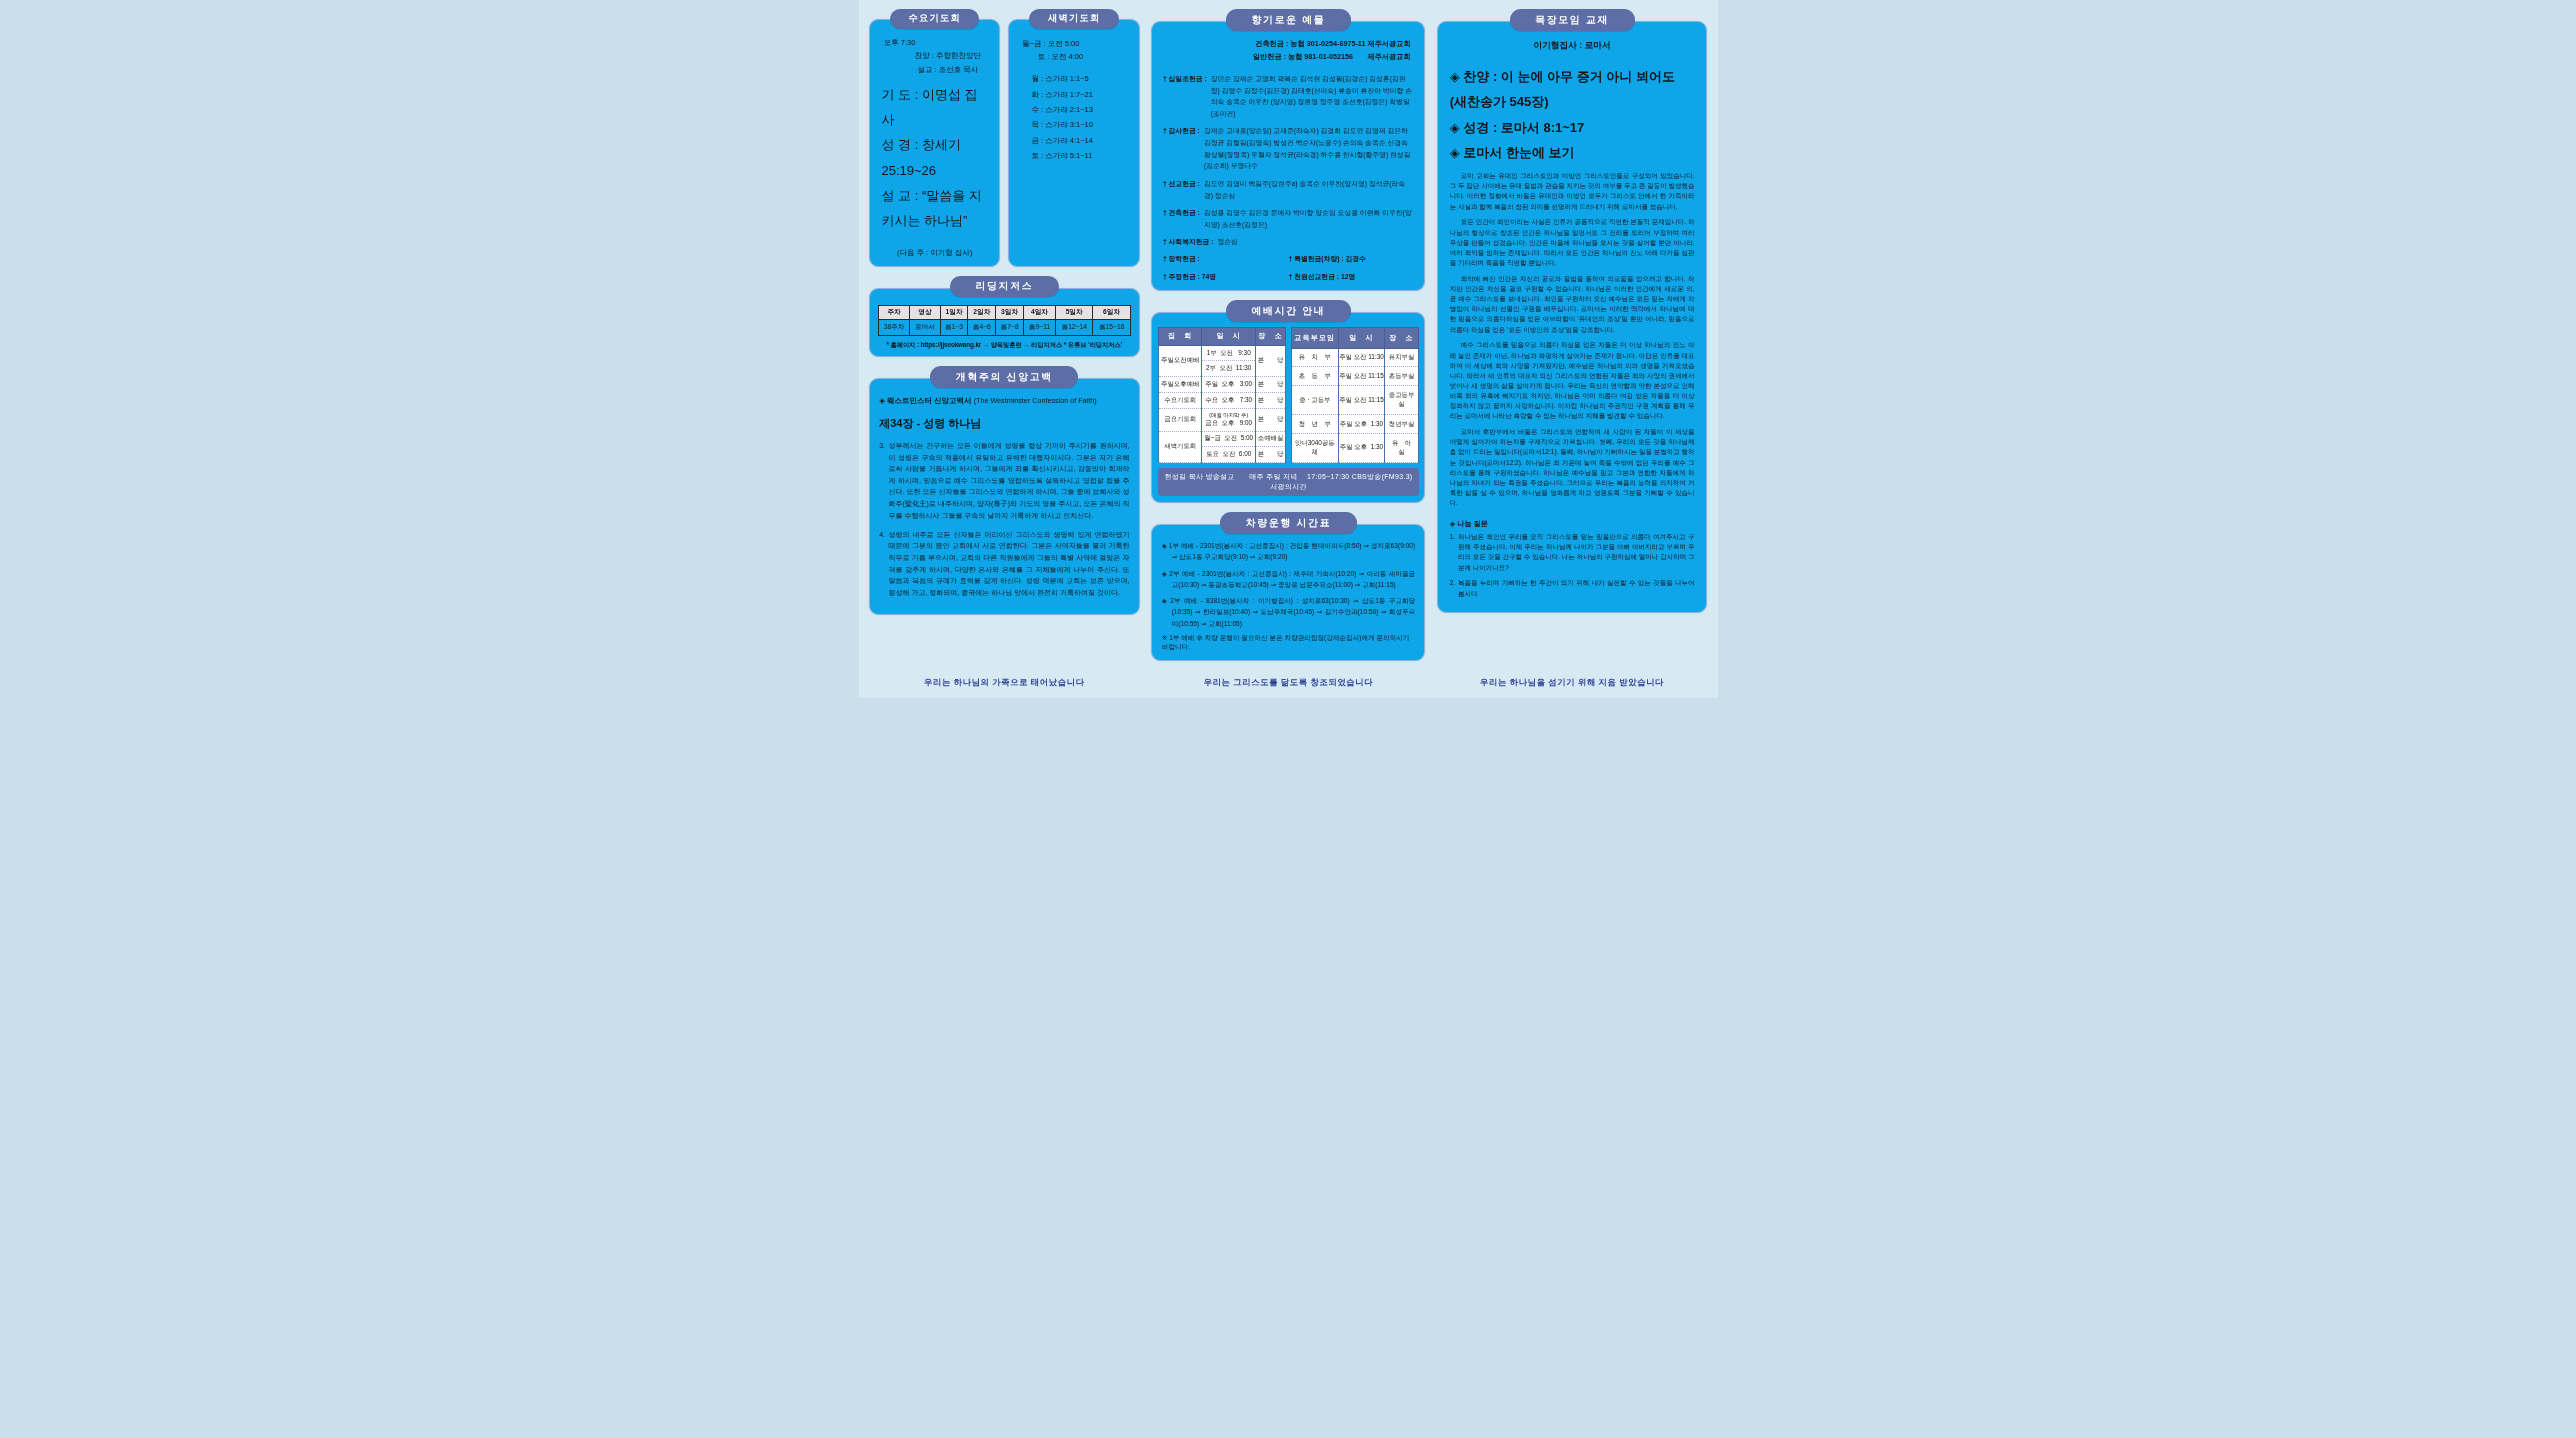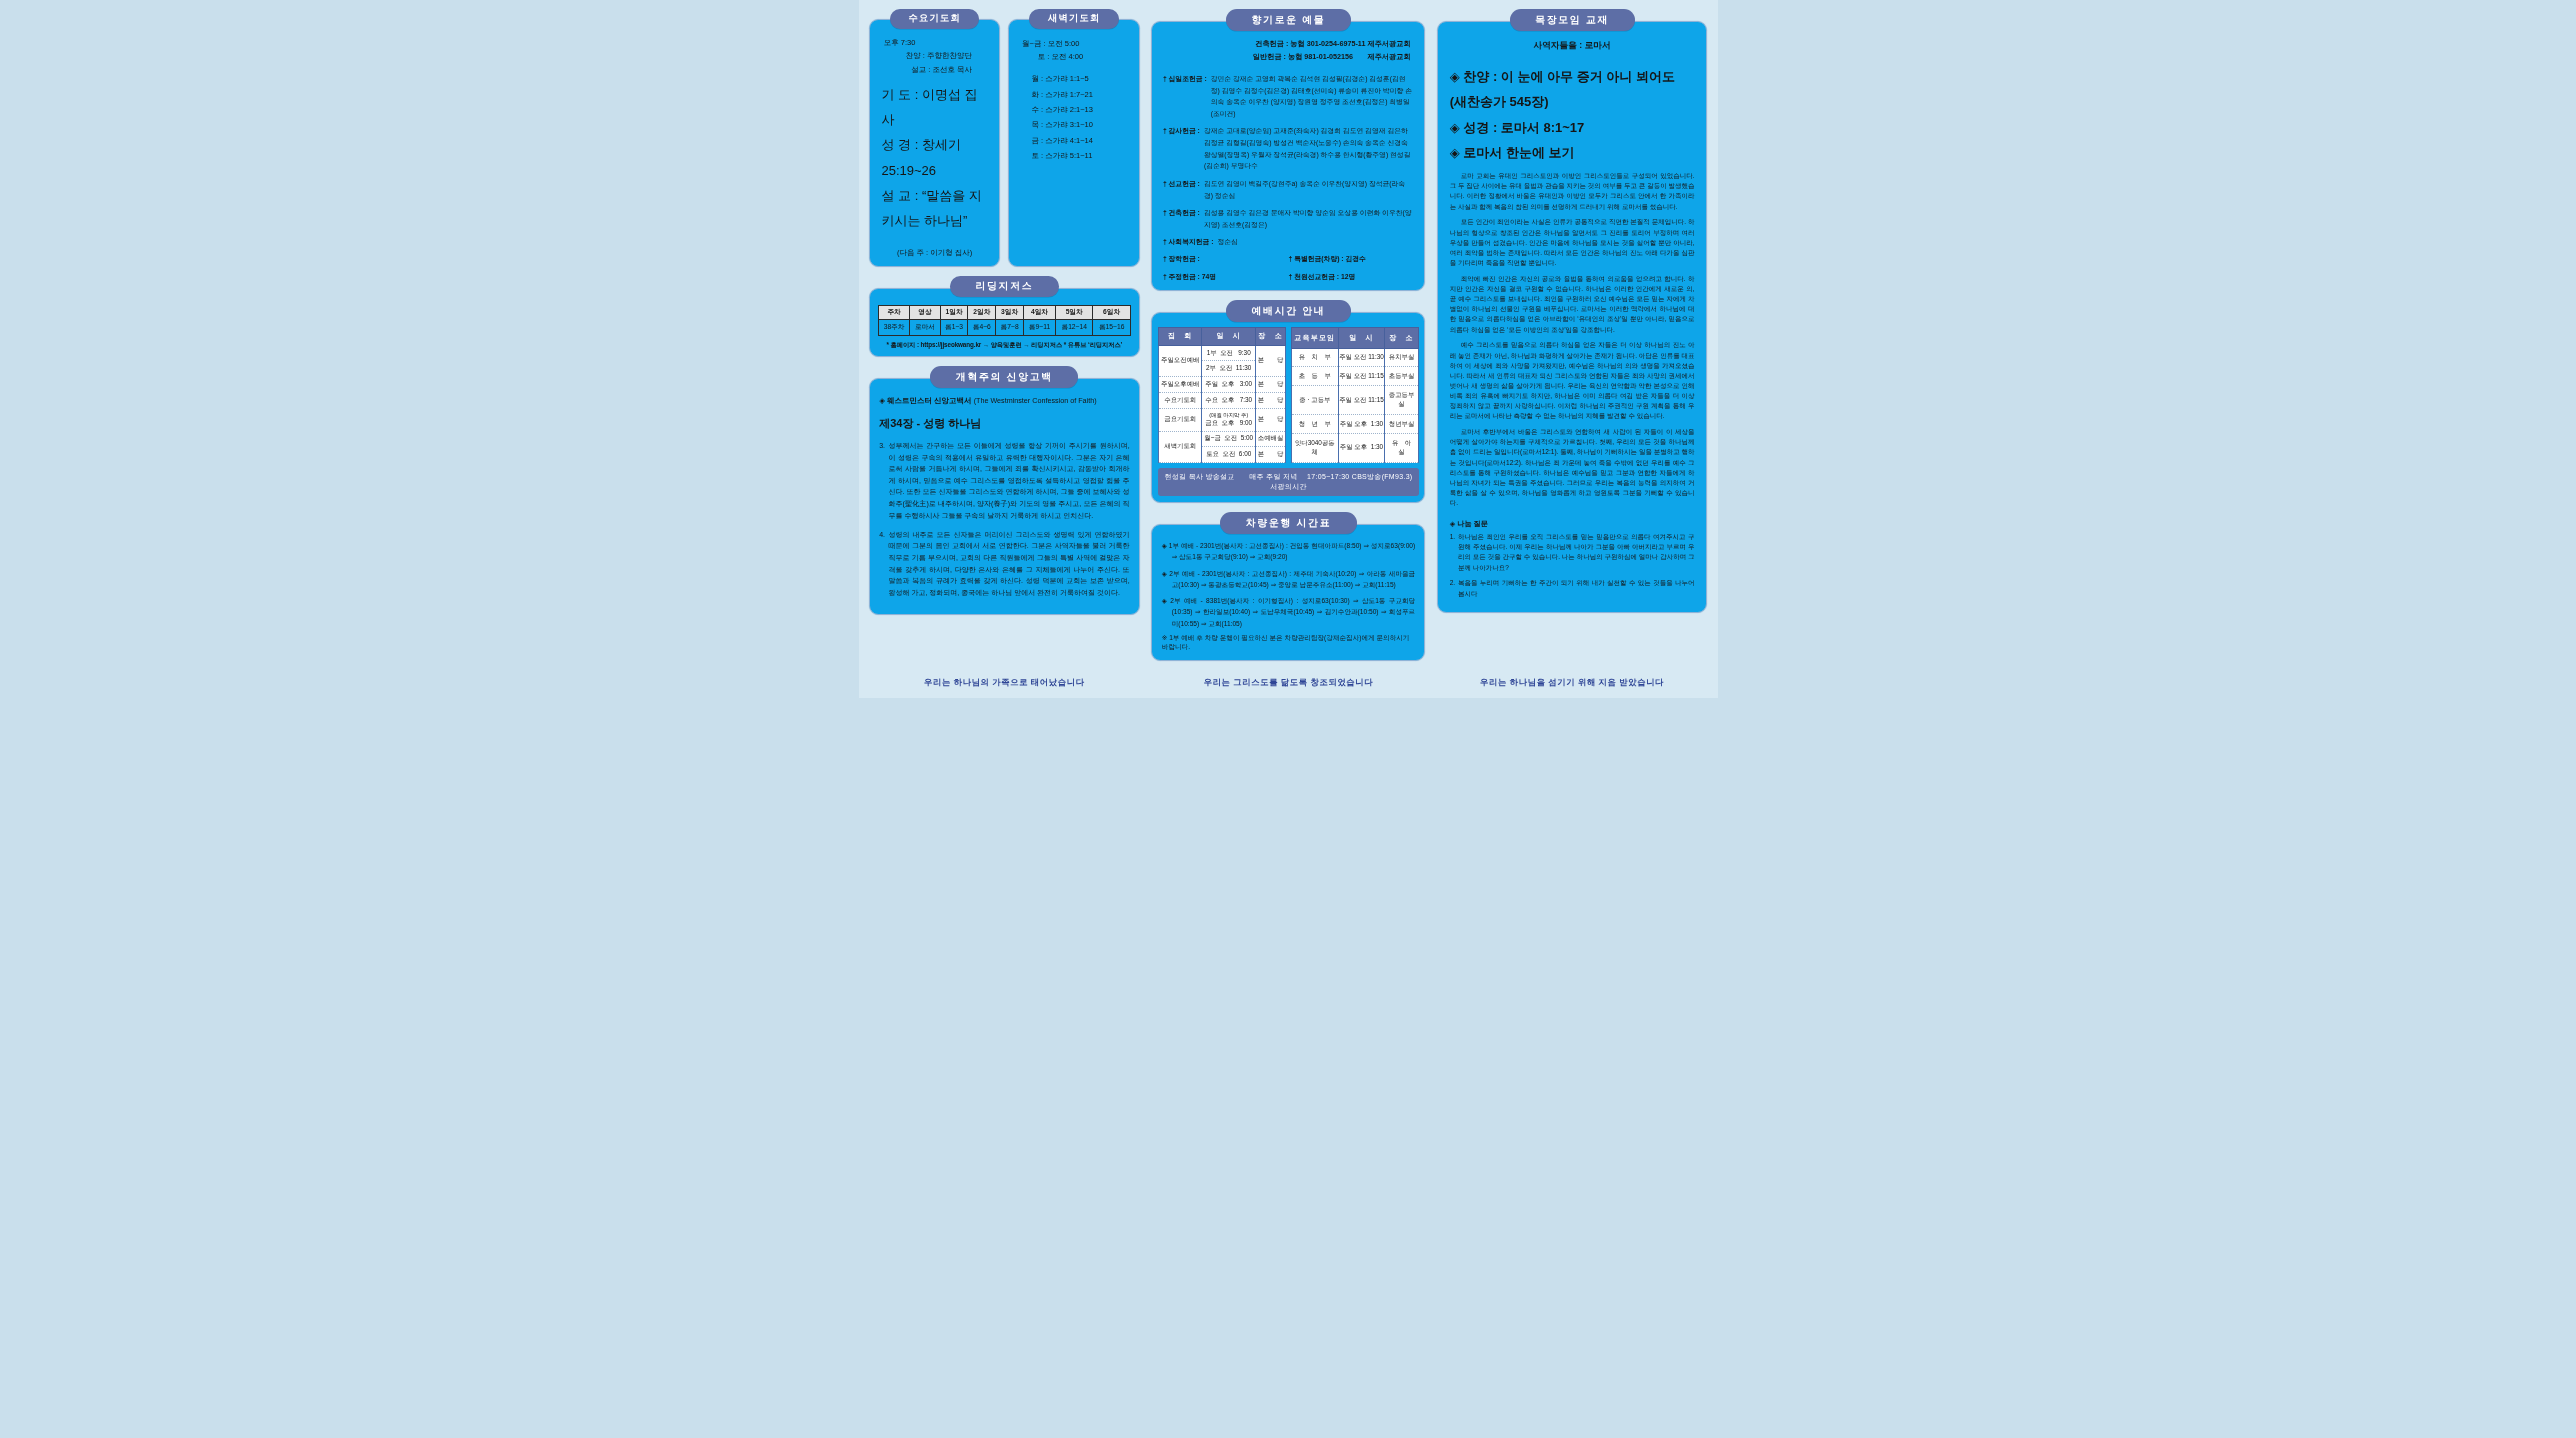--- a/index.html
+++ b/index.html
@@ -15,21 +15,21 @@
         box-shadow:0 0.6px 0.6px rgba(30,50,90,.25);}
   .card{background:#0ea5e9;border:0.9px solid #8fb3d7;border-radius:9.3px;margin-top:-9.9px;
         padding:15px 10.4px 8px;position:relative;z-index:1;box-shadow:0 0 0 0.6px rgba(160,195,225,.25);}
   .row2{display:flex;gap:8px;margin-bottom:9.3px;}
   .row2 .section{flex:1;margin-bottom:0;}
   .row2 .pill{font-size:9.3px;letter-spacing:1.2px;padding:2.9px 18.5px 3.5px;}
   .row2 .card{flex:1;min-height:121px;box-sizing:border-box;}
 
   
   .wp-time{font-size:7.5px;margin:3.5px 0 1.2px 3.5px;}
-  .wp-right{margin-left:auto;width:fit-content;text-align:right;font-size:7.5px;line-height:1.75;margin-right:17px;}
+  .wp-right{margin-left:auto;width:fit-content;text-align:center;font-size:7.5px;line-height:1.75;margin-right:8px;}
   .wp-lines{font-size:13px;line-height:1.95;margin:5.8px 0 0 1.2px;}
   .wp-next{text-align:center;font-size:7.5px;margin-top:14px;}
 
   
   .dp-times{font-size:7.5px;line-height:1.75;margin:2.3px 0 8px 2.3px;}
   .dp-indent{padding-left:15.6px;}
   .dp-readings{font-size:7.5px;line-height:2.05;margin-left:11.6px;}
 
   
   .rj-card{padding:14px 8px 5.8px;min-height:56px;box-sizing:border-box;}
@@ -333,21 +333,21 @@
       </div>
     </section>
 
     <div class="footer">우리는 그리스도를 닮도록 창조되었습니다</div>
   </div>
 
   <div class="col col-right">
     <section class="section">
       <div class="pill">목장모임 교재</div>
       <div class="card cg-card">
-        <div class="cg-sub">사역자들을 : 로마서</div>
+        <div class="cg-sub">이기형집사 : 로마서</div>
         <div class="cg-bullet">◈ 찬양 : 이 눈에 아무 증거 아니 뵈어도 (새찬송가 545장)</div>
         <div class="cg-bullet">◈ 성경 : 로마서 8:1~17</div>
         <div class="cg-bullet">◈ 로마서 한눈에 보기</div>
         <div class="cg-p">로마 교회는 유대인 그리스도인과 이방인 그리스도인들로 구성되어 있었습니다. 그 두 집단 사이에는 유대 율법과 관습을 지키는 것의 여부를 두고 큰 갈등이 발생했습니다. 이러한 정황에서 바울은 유대인과 이방인 모두가 그리스도 안에서 한 가족이라는 사실과 함께 복음의 참된 의미를 선명하게 드러내기 위해 로마서를 썼습니다.</div>
         <div class="cg-p">모든 인간이 죄인이라는 사실은 인류가 공통적으로 직면한 본질적 문제입니다. 하나님의 형상으로 창조된 인간은 하나님을 알면서도 그 진리를 도리어 부정하며 여러 우상을 만들어 섬겼습니다. 인간은 마음에 하나님을 모시는 것을 싫어할 뿐만 아니라, 여러 죄악을 범하는 존재입니다. 따라서 모든 인간은 하나님의 진노 아래 다가올 심판을 기다리며 죽음을 직면할 뿐입니다.</div>
         <div class="cg-p">죄악에 빠진 인간은 자신의 공로와 율법을 통하여 의로움을 얻으려고 합니다. 하지만 인간은 자신을 결코 구원할 수 없습니다. 하나님은 이러한 인간에게 새로운 의, 곧 예수 그리스도를 보내십니다. 죄인을 구원하러 오신 예수님은 모든 믿는 자에게 차별없이 하나님의 선물인 구원을 베푸십니다. 로마서는 이러한 맥락에서 하나님에 대한 믿음으로 의롭다하심을 얻은 아브라함이 ‘유대인의 조상’일 뿐만 아니라, 믿음으로 의롭다 하심을 얻은 ‘모든 이방인의 조상’임을 강조합니다.</div>
         <div class="cg-p">예수 그리스도를 믿음으로 의롭다 하심을 얻은 자들은 더 이상 하나님의 진노 아래 놓인 존재가 아닌, 하나님과 화평하게 살아가는 존재가 됩니다. 아담은 인류를 대표하여 이 세상에 죄와 사망을 가져왔지만, 예수님은 하나님의 의와 생명을 가져오셨습니다. 따라서 새 인류의 대표자 되신 그리스도와 연합된 자들은 죄와 사망의 권세에서 벗어나 새 생명의 삶을 살아가게 됩니다. 우리는 육신의 연약함과 악한 본성으로 인해 비록 죄의 유혹에 빠지기도 하지만, 하나님은 이미 의롭다 여김 받은 자들을 더 이상 정죄하지 않고 끝까지 사랑하십니다. 이처럼 하나님의 주권적인 구원 계획을 통해 우리는 로마서에 나타난 측량할 수 없는 하나님의 지혜를 발견할 수 있습니다.</div>
         <div class="cg-p">로마서 후반부에서 바울은 그리스도와 연합하여 새 사람이 된 자들이 이 세상을 어떻게 살아가야 하는지를 구체적으로 가르칩니다. 첫째, 우리의 모든 것을 하나님께 흠 없이 드리는 일입니다(로마서12:1). 둘째, 하나님이 기뻐하시는 일을 분별하고 행하는 것입니다(로마서12:2). 하나님은 죄 가운데 놓여 죽을 수밖에 없던 우리를 예수 그리스도를 통해 구원하셨습니다. 하나님은 예수님을 믿고 그분과 연합한 자들에게 하나님의 자녀가 되는 특권을 주셨습니다. 그러므로 우리는 복음의 능력을 의지하여 거룩한 삶을 살 수 있으며, 하나님을 영화롭게 하고 영원토록 그분을 기뻐할 수 있습니다.</div>
         <div class="cg-share">◈ 나눔 질문</div>
         <div class="cg-q">

